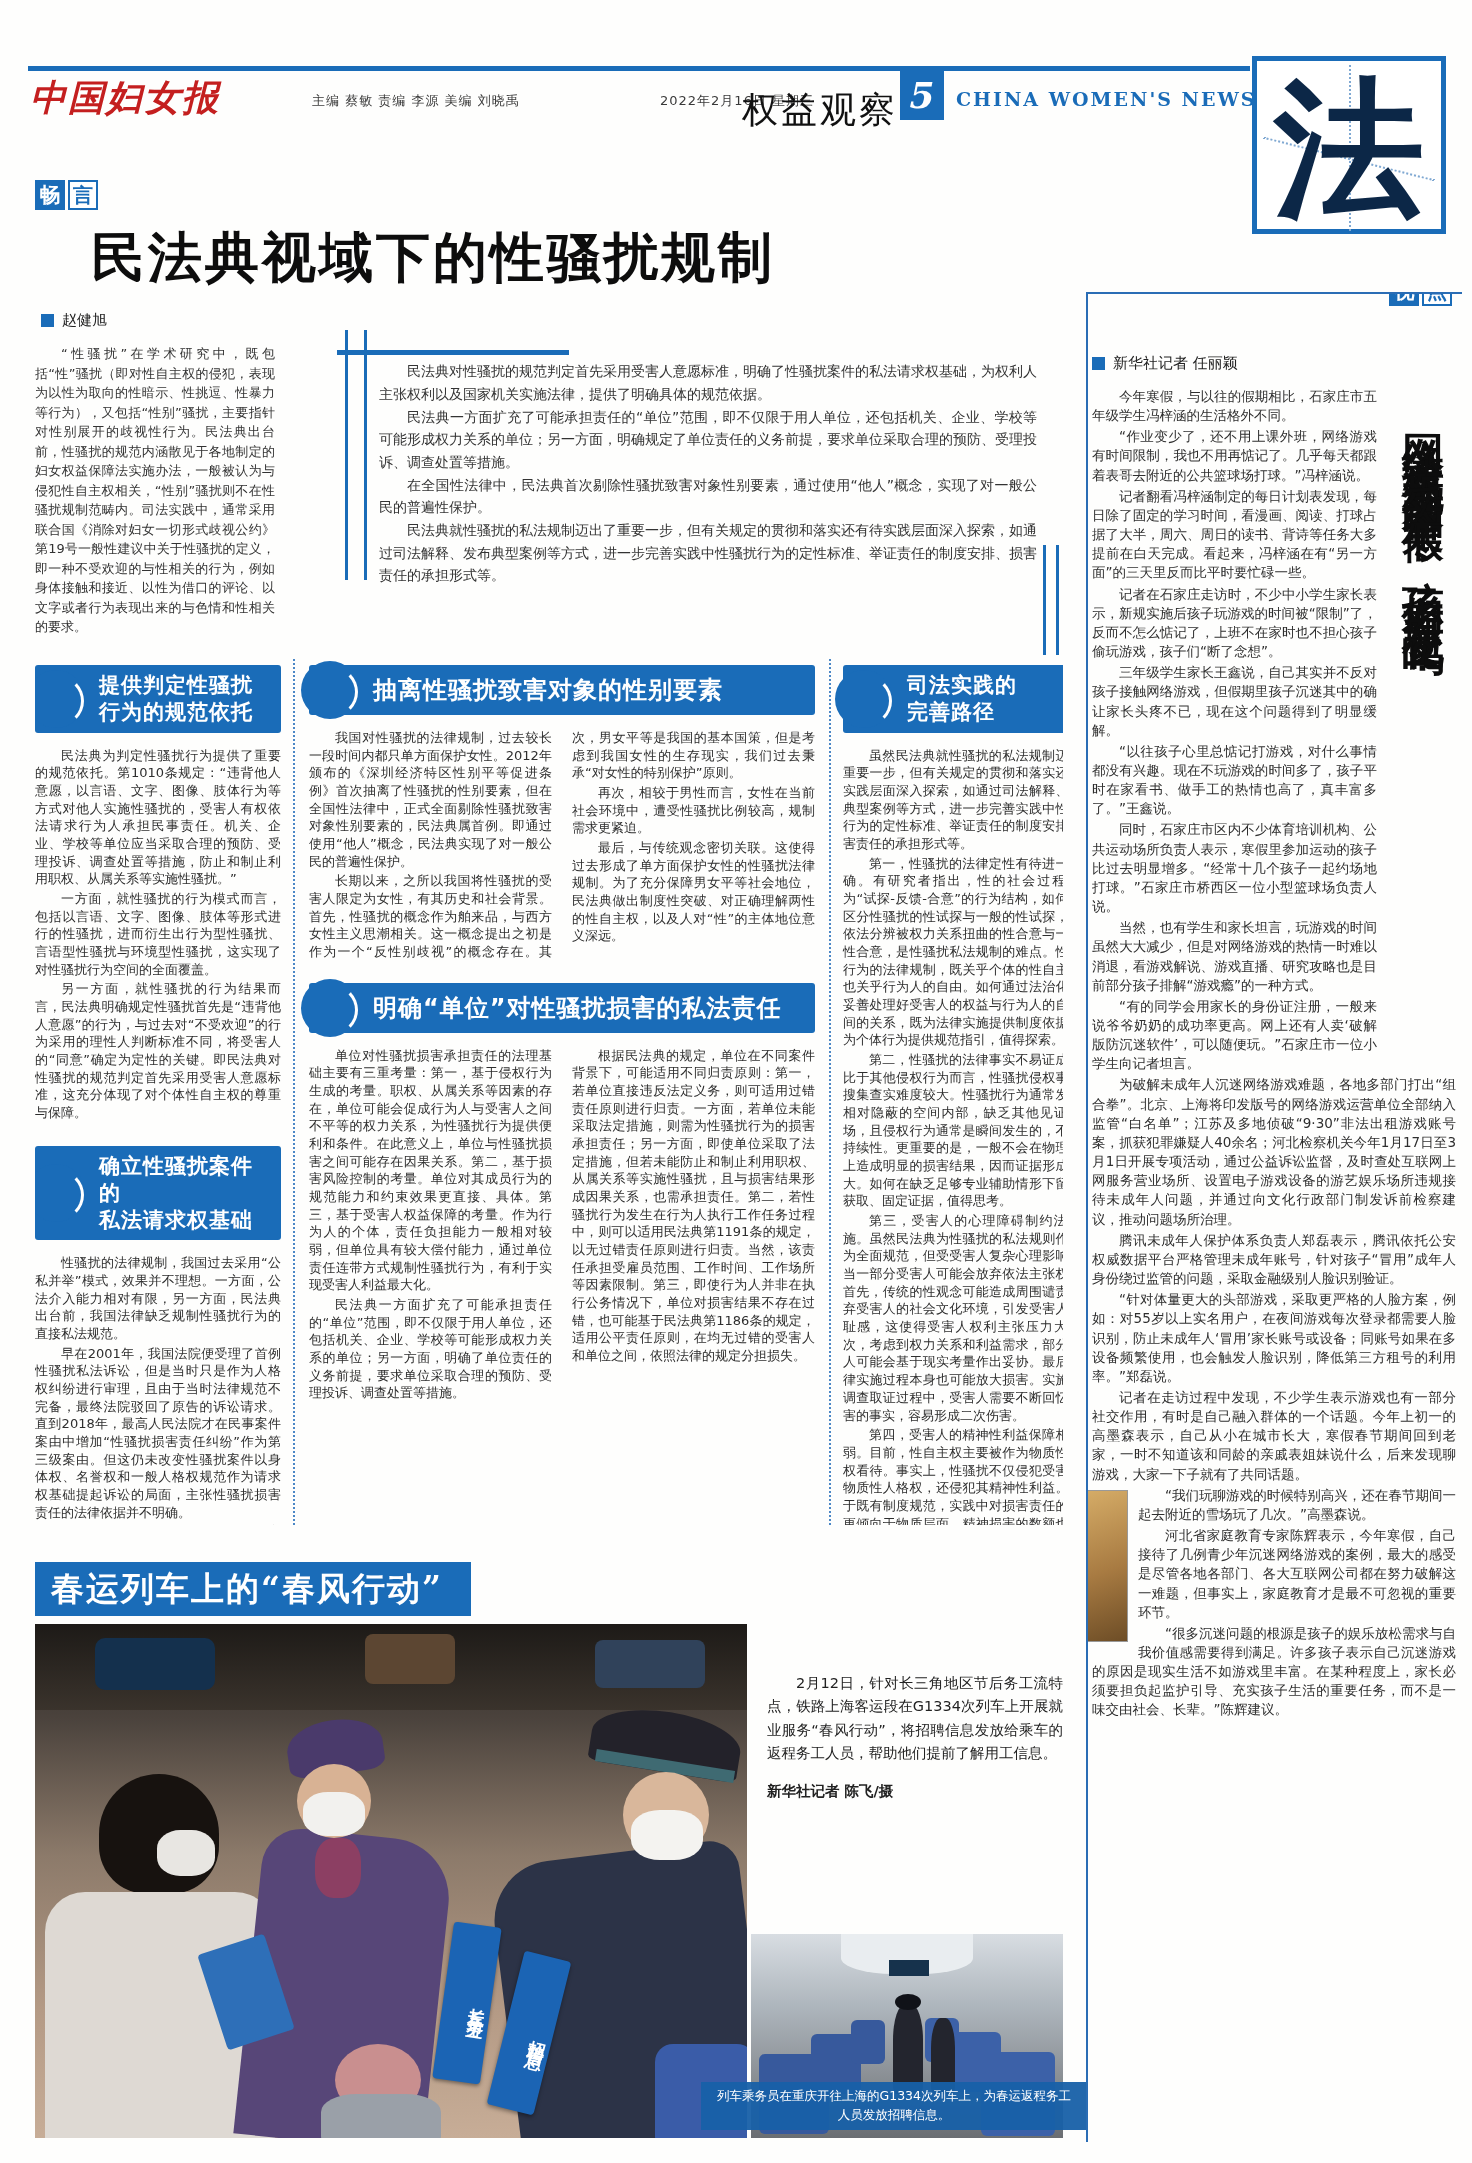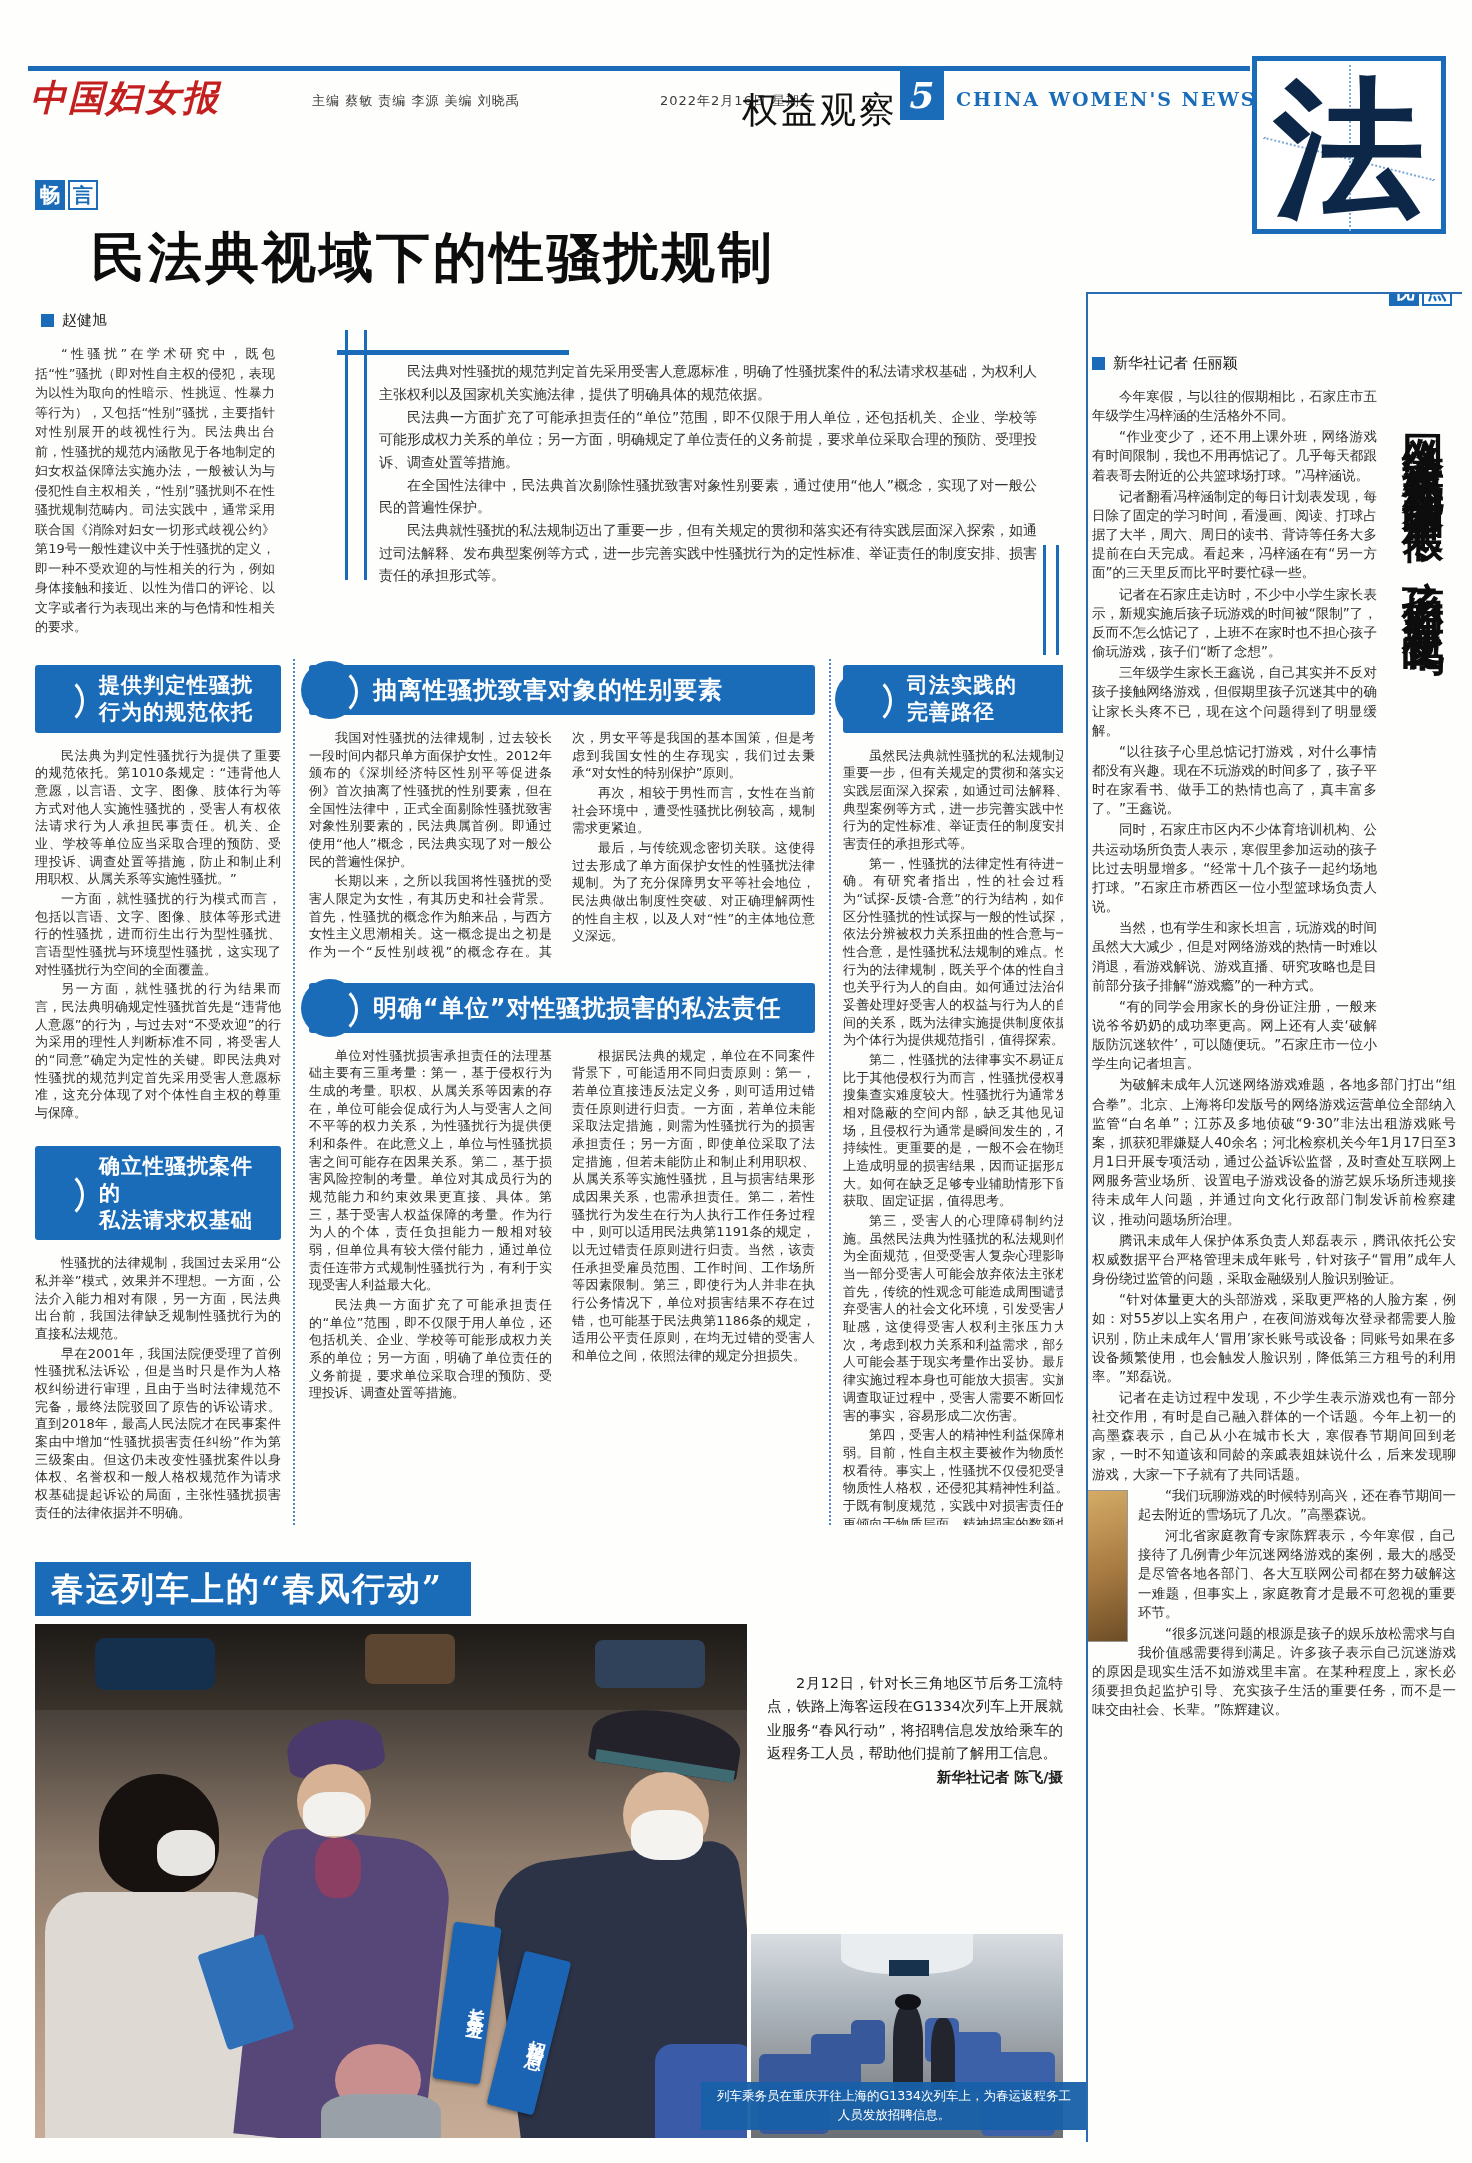--- a/index.html
+++ b/index.html
@@ -95,21 +95,21 @@
   #photo2 .screen{position:absolute;left:138px;top:26px;width:40px;height:16px;background:#16324c;}
   #photo2 .seatL{position:absolute;background:#37599c;border-radius:6px;}
   #photo2 .seatR{position:absolute;background:#3c61a8;border-radius:6px;}
   #photo2 .figure{position:absolute;background:#23252e;border-radius:40% 40% 10% 10%;}
   #photo2 .cap2{position:absolute;background:#101218;border-radius:50%;}
   #strip{position:absolute;left:642px;top:520px;width:386px;box-sizing:border-box;padding:5px 10px;
          background:rgba(23,96,168,.95);color:#fff;font-size:12.5px;line-height:1.5;text-align:center;margin-left:24px;}
   #feat-caption{position:absolute;left:732px;top:110px;width:296px;font-size:14.5px;line-height:1.62;
                 text-align:justify;color:#222;}
   #feat-caption .cap{text-indent:2em;margin:0;}
-  #feat-credit{text-align:right;font-weight:bold;font-size:14.5px;}
+  #feat-credit{margin-top:14px;text-align:left;font-weight:bold;font-size:14.5px;}
   
   #vp{position:absolute;left:1086px;top:292px;width:376px;height:1850px;box-sizing:border-box;
       border-top:2px solid #2a6db5;border-left:2px solid #2a6db5;padding:16px 6px 0 4px;overflow:hidden;}
   #vp-badge{position:absolute;right:10px;top:-18px;background:#fefefd;padding-left:6px;}
   #vp .vp-byline{margin:44px 0 14px 0;}
   #vp-headline{writing-mode:vertical-rl;float:right;height:650px;font-size:42px;font-weight:bold;color:#0d0d0d;
       letter-spacing:8px;line-height:1.55;margin:14px 0 18px 14px;
       font-family:"DejaVu Serif","Liberation Serif",serif;}
   .vp-t{font-size:13.5px;line-height:1.42;text-align:justify;color:#2e2e2e;}
   .vp-t p{margin:0 0 2px 0;text-indent:2em;}

